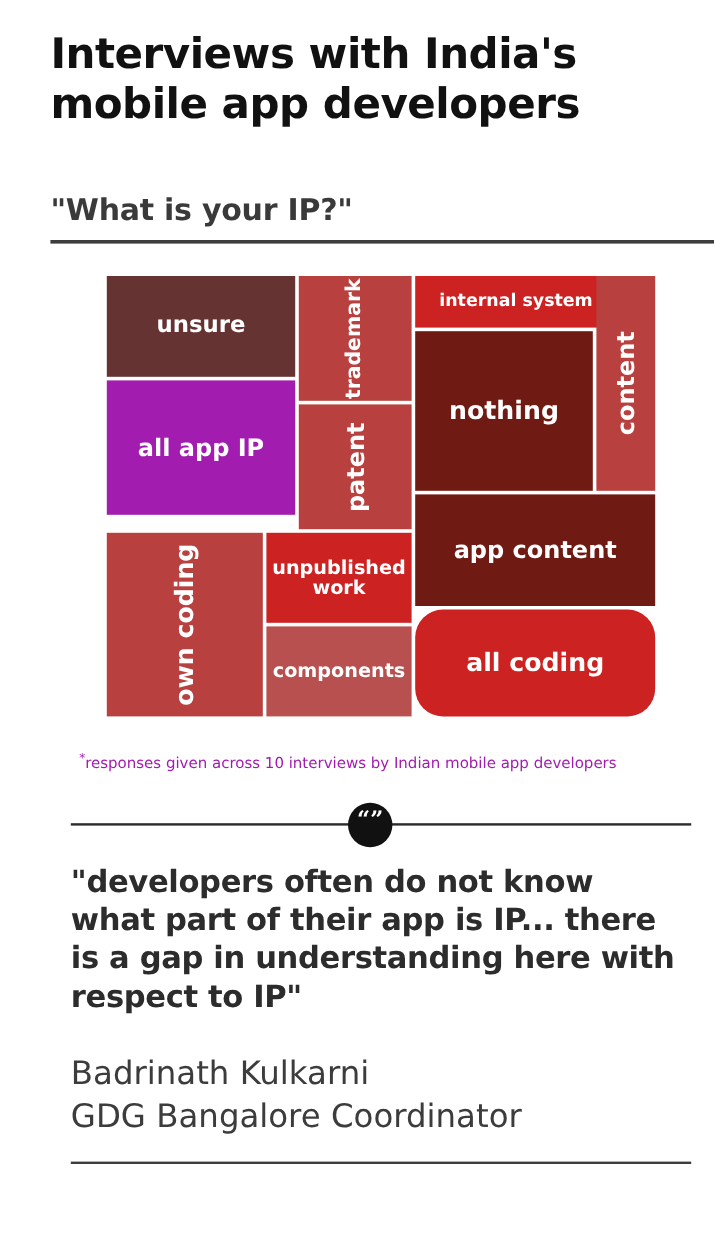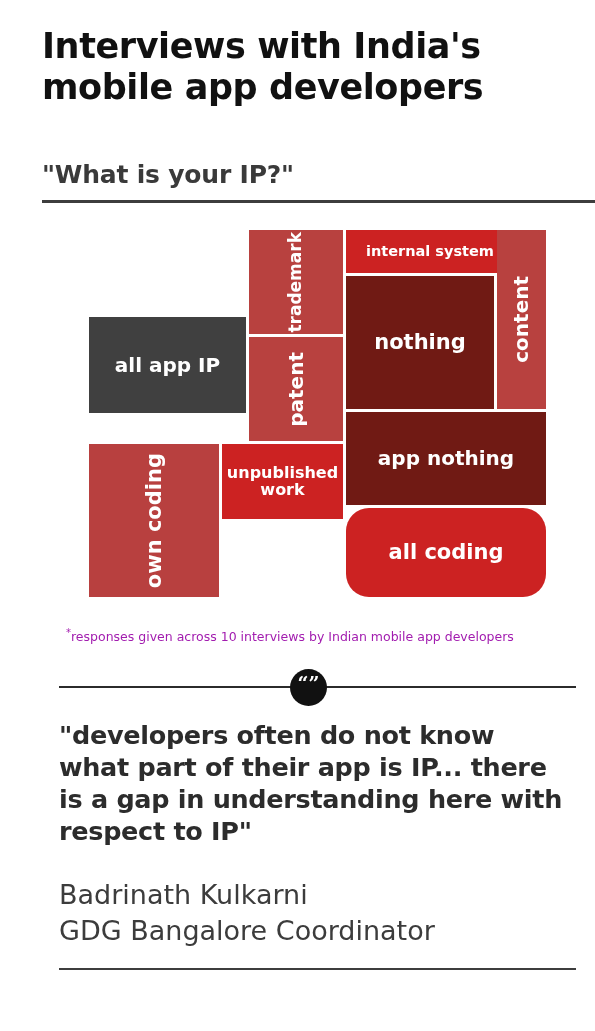--- a/index.html
+++ b/index.html
@@ -161,46 +161,52 @@
 </head>
 <body>
 
 <div class="page">
 
   <div class="headline">Interviews with India's mobile app developers</div>
   <div class="subhead">"What is your IP?"</div>
   <div class="rule-top"></div>
 
   <div class="treemap" id="treemap">
-      <div class="cell" style="left: 0px; top: 87px; width: 157px; height: 96px; background: #404040; font-size: 20px;">
+      <div class="cell" style="left: 0px; top: 0px; width: 157px; height: 84px; background: rgb(102, 51, 51); font-size: 19px;">
+        <span>unsure</span>
+      </div>
+      <div class="cell" style="left: 0px; top: 87px; width: 157px; height: 112px; background: #a21caf; font-size: 20px;">
         <span>all app IP</span>
       </div>
       <div class="cell vert" style="left: 0px; top: 214px; width: 130px; height: 153px; background: rgb(184, 64, 63); font-size: 21px;">
         <span>own coding</span>
       </div>
       <div class="cell vert" style="left: 160px; top: 0px; width: 94px; height: 104px; background: rgb(184, 65, 63); font-size: 17px;">
         <span>trademark</span>
       </div>
       <div class="cell vert" style="left: 160px; top: 107px; width: 94px; height: 104px; background: rgb(184, 65, 63); font-size: 20px;">
         <span>patent</span>
       </div>
       <div class="cell" style="left: 133px; top: 214px; width: 121px; height: 75px; background: rgb(204, 34, 34); font-size: 16px;">
         <span>unpublished work</span>
       </div>
+      <div class="cell" style="left: 133px; top: 292px; width: 121px; height: 75px; background: rgb(184, 80, 79); font-size: 16px;">
+        <span>components</span>
+      </div>
       <div class="cell" style="left: 257px; top: 0px; width: 168px; height: 43px; background: rgb(204, 34, 34); font-size: 14.5px;">
         <span>internal system</span>
       </div>
       <div class="cell" style="left: 257px; top: 46px; width: 148px; height: 133px; background: rgb(112, 26, 20); font-size: 21px;">
         <span>nothing</span>
       </div>
       <div class="cell vert" style="left: 408px; top: 0px; width: 49px; height: 179px; background: rgb(184, 65, 63); font-size: 20px;">
         <span>content</span>
       </div>
       <div class="cell" style="left: 257px; top: 182px; width: 200px; height: 93px; background: rgb(112, 26, 20); font-size: 20px;">
-        <span>app nothing</span>
+        <span>app content</span>
       </div>
       <div class="cell" style="left: 257px; top: 278px; width: 200px; height: 89px; background: rgb(204, 34, 34); font-size: 21px; border-radius: 23px;">
         <span>all coding</span>
       </div>
     </div>
 
   <div class="footnote"><span class="star">*</span><span>responses given across 10 interviews by Indian mobile app developers</span></div>
 
   <div class="divider"></div>
   <div class="quote-badge">

